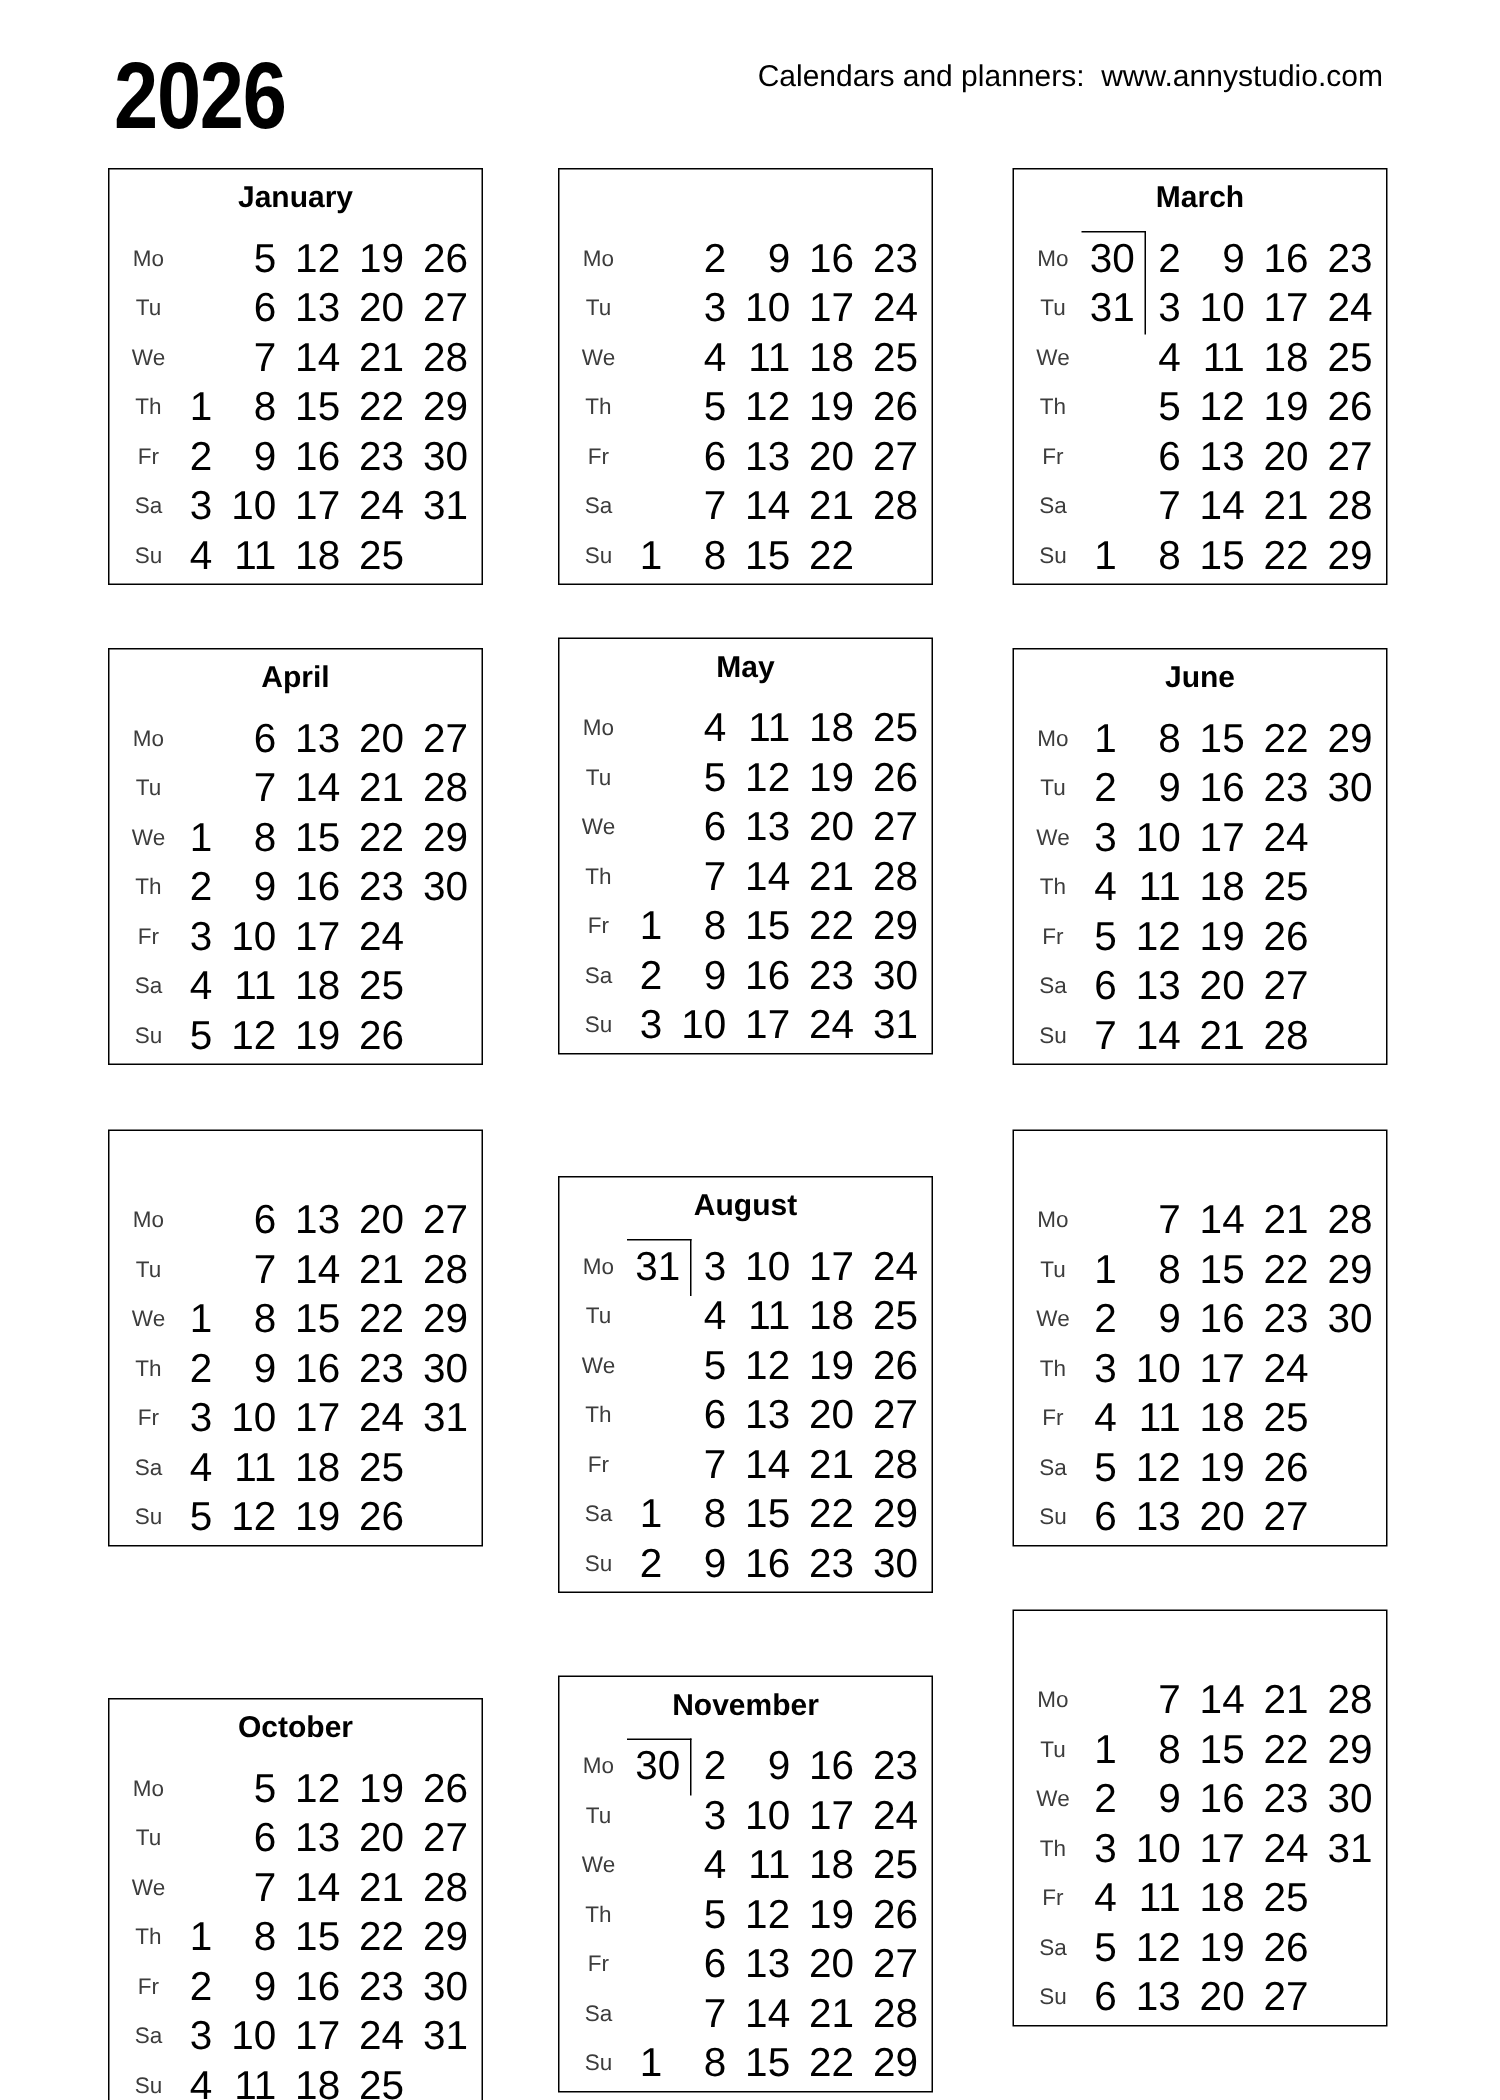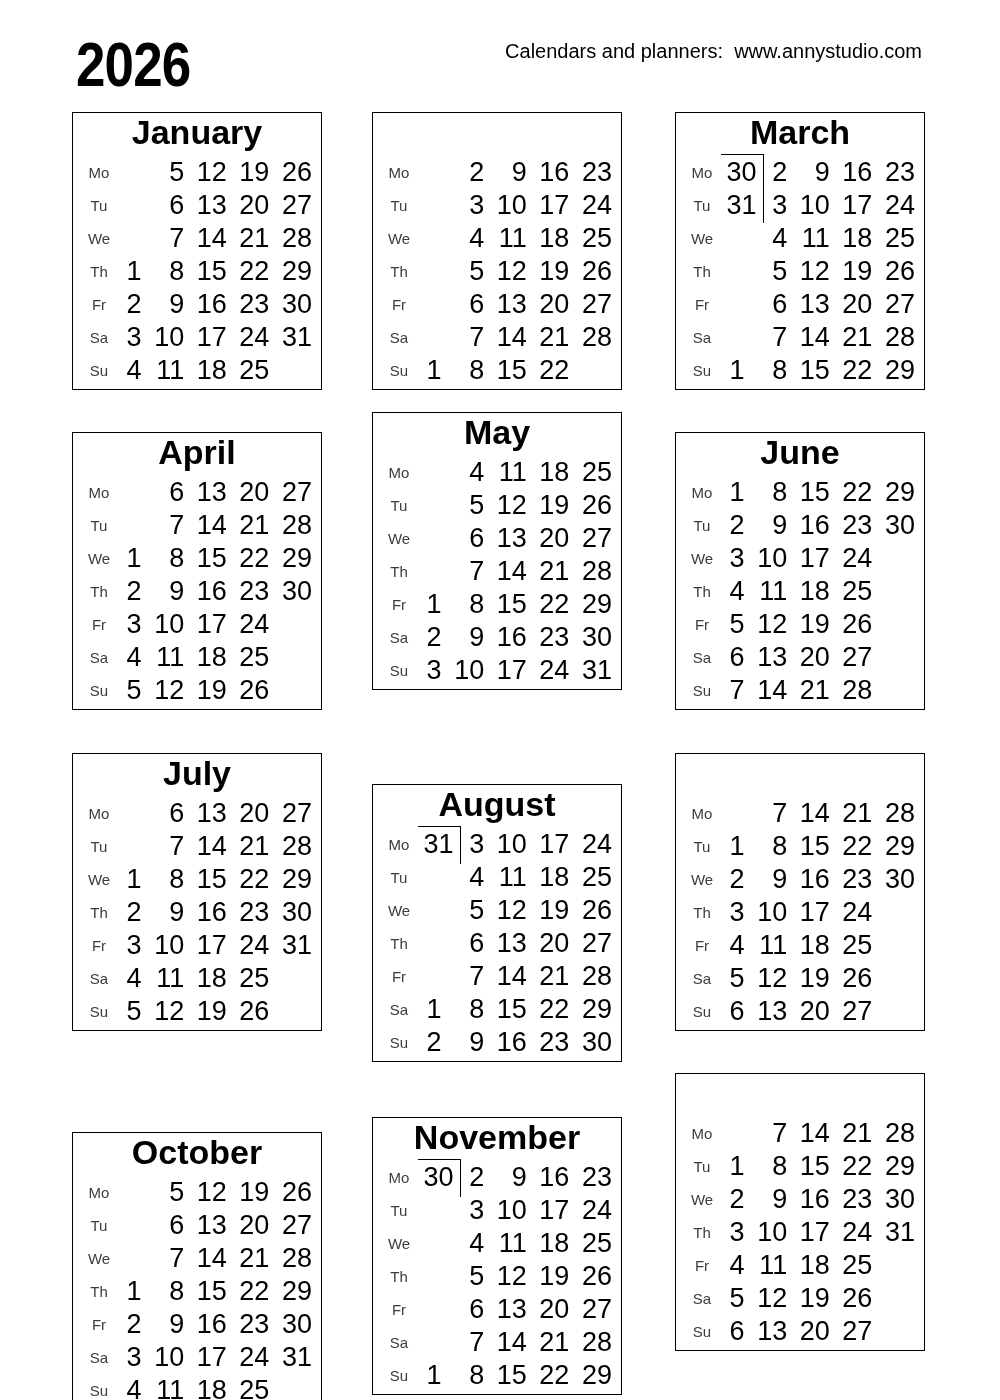--- a/index.html
+++ b/index.html
@@ -24,21 +24,21 @@
     white-space:pre;
   }
   .month {
     position:absolute; width:250px; height:278px;
     border:1px solid #000; box-sizing:border-box;
     background:#fff;
   }
   .month-title {
     position:absolute; top:4px; left:0; right:0;
     text-align:center;
-    font-size:34px; font-weight:bold; line-height:31px;
+    font-size:20px; font-weight:bold; line-height:31px;
     white-space:nowrap;
   }
   .rows { position:absolute; top:43px; left:0; right:0; }
   .week-row { position:relative; height:33px; }
   .day-label {
     position:absolute; left:12px; top:0; width:28px;
     height:33px; line-height:33px;
     font-size:15px; color:#3c3c3c; text-align:center;
   }
   .cells {
@@ -361,21 +361,21 @@
               <span class="date-cell">5</span>
               <span class="date-cell">12</span>
               <span class="date-cell">19</span>
               <span class="date-cell">26</span>
               <span class="date-cell"></span>
             </span>
           </div>
         </div>
   </div>
 
-  <div class="month" style="left: 372px; top: 412px; padding-left: 48px;">
+  <div class="month" style="left: 372px; top: 425px; padding-left: 48px;">
     <div class="month-title">May</div>
     <div class="rows">
           <div class="week-row">
             <span class="day-label">Mo</span>
             <span class="cells">
               <span class="date-cell"></span>
               <span class="date-cell">4</span>
               <span class="date-cell">11</span>
               <span class="date-cell">18</span>
               <span class="date-cell">25</span>
@@ -514,21 +514,20 @@
               <span class="date-cell">14</span>
               <span class="date-cell">21</span>
               <span class="date-cell">28</span>
               <span class="date-cell"></span>
             </span>
           </div>
         </div>
   </div>
 
   <div class="month" style="left: 72px; top: 753px;">
-    <div class="month-title">July</div>
     <div class="rows">
           <div class="week-row">
             <span class="day-label">Mo</span>
             <span class="cells">
               <span class="date-cell"></span>
               <span class="date-cell">6</span>
               <span class="date-cell">13</span>
               <span class="date-cell">20</span>
               <span class="date-cell">27</span>
             </span>

